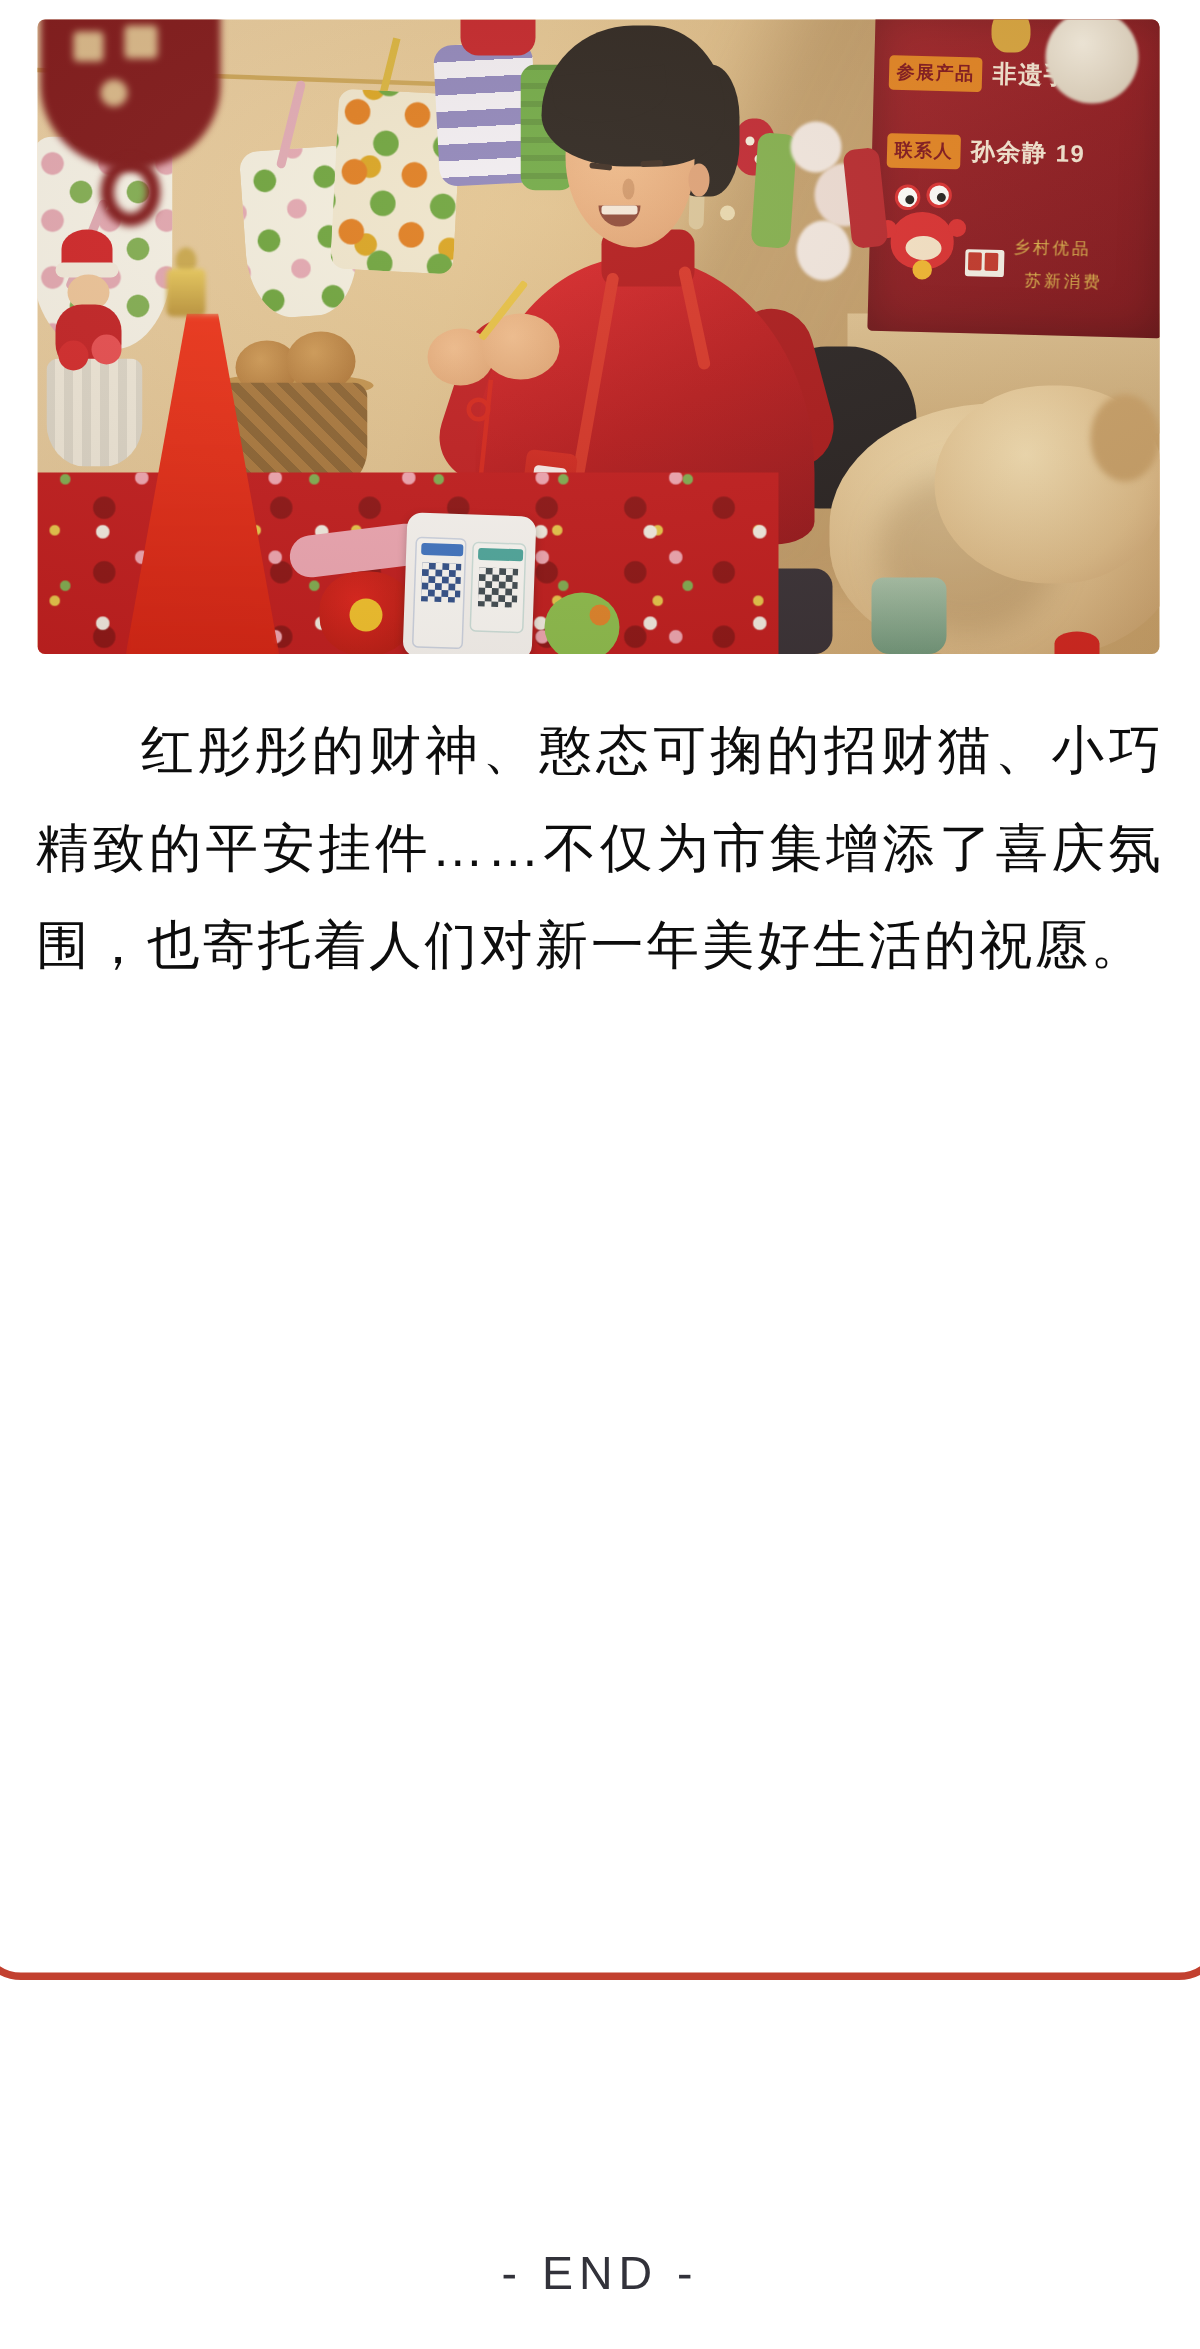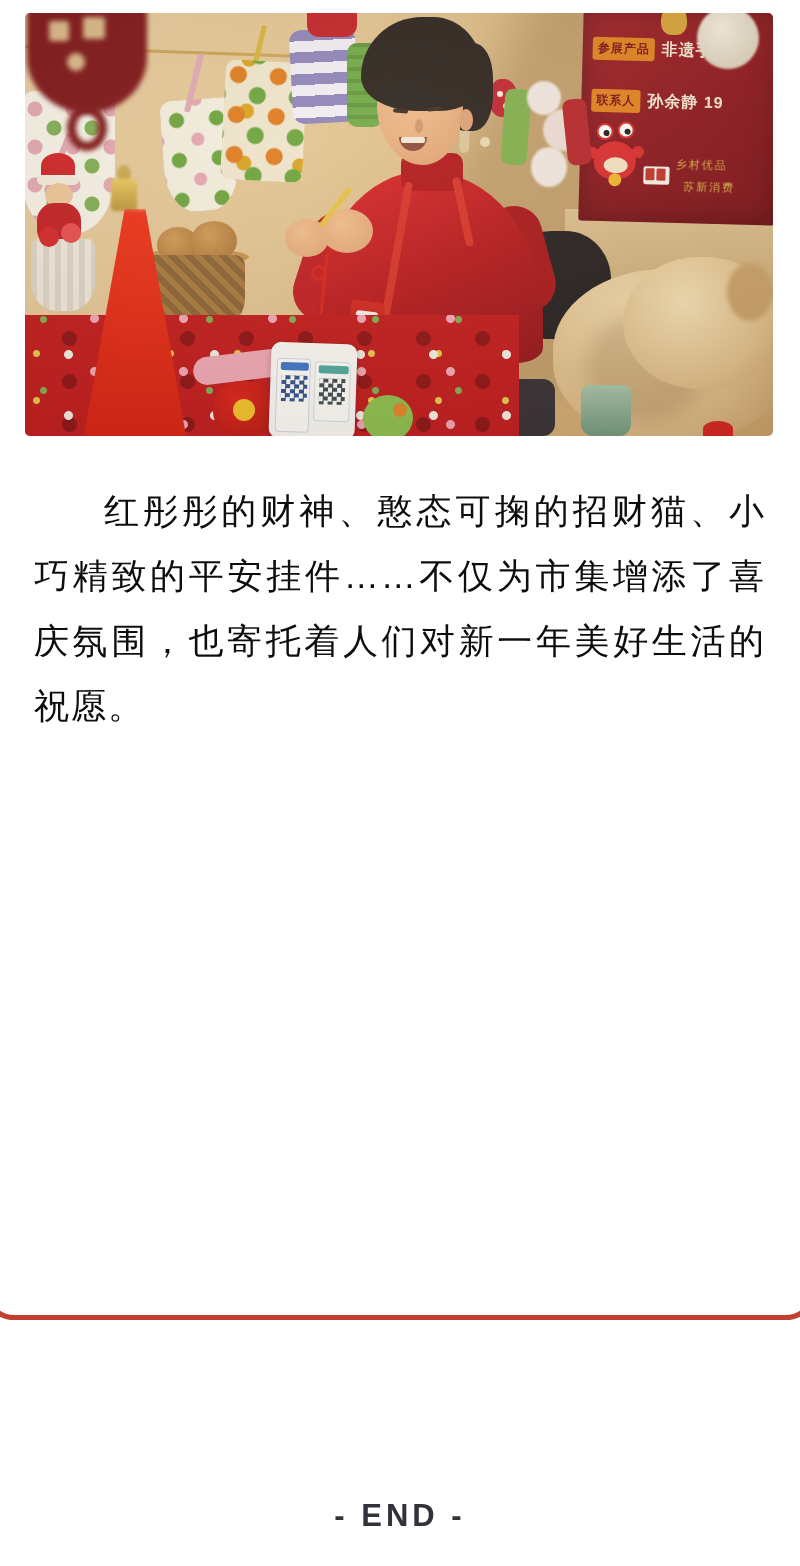--- a/index.html
+++ b/index.html
@@ -13,25 +13,25 @@
     position:absolute;left:-16px;top:-70px;width:832px;height:1390px;
     box-sizing:border-box;border:5px solid #c2402f;border-radius:30px;
     pointer-events:none;z-index:40;
   }
   
   .article{
     position:absolute;left:22px;top:466px;width:756px;
     font-size:35px;line-height:65px;letter-spacing:2px;
     color:#0d0d0d;text-align:justify;z-index:5;
   }
-  .article p{margin:12px;text-indent:2em;}
+  .article p{margin:2px;text-indent:2em;}
   .article p + p{margin-top:10px;}
   .end-marker{
     position:absolute;left:0;top:1498px;width:800px;text-align:center;
-    font-size:31px;color:#32323a;letter-spacing:4px;z-index:5;font-weight:bold;
+    font-size:31px;color:#32323a;letter-spacing:4px;z-index:5;
   }
   
   .photo{
     position:absolute;left:25px;top:13px;width:748px;height:423px;
     border-radius:5px;overflow:hidden;z-index:6;
     background:linear-gradient(110deg,#e8cda3 0%,#e2c493 38%,#d4af7b 72%,#c9a26b 100%);
   }
   .photo *{position:absolute;box-sizing:border-box;}
   .ph-wall-shadow{left:140px;top:-40px;width:620px;height:420px;
     background:linear-gradient(115deg,rgba(0,0,0,0) 42%,rgba(125,88,46,.28) 50%,rgba(125,88,46,.16) 78%,rgba(0,0,0,0) 92%);

